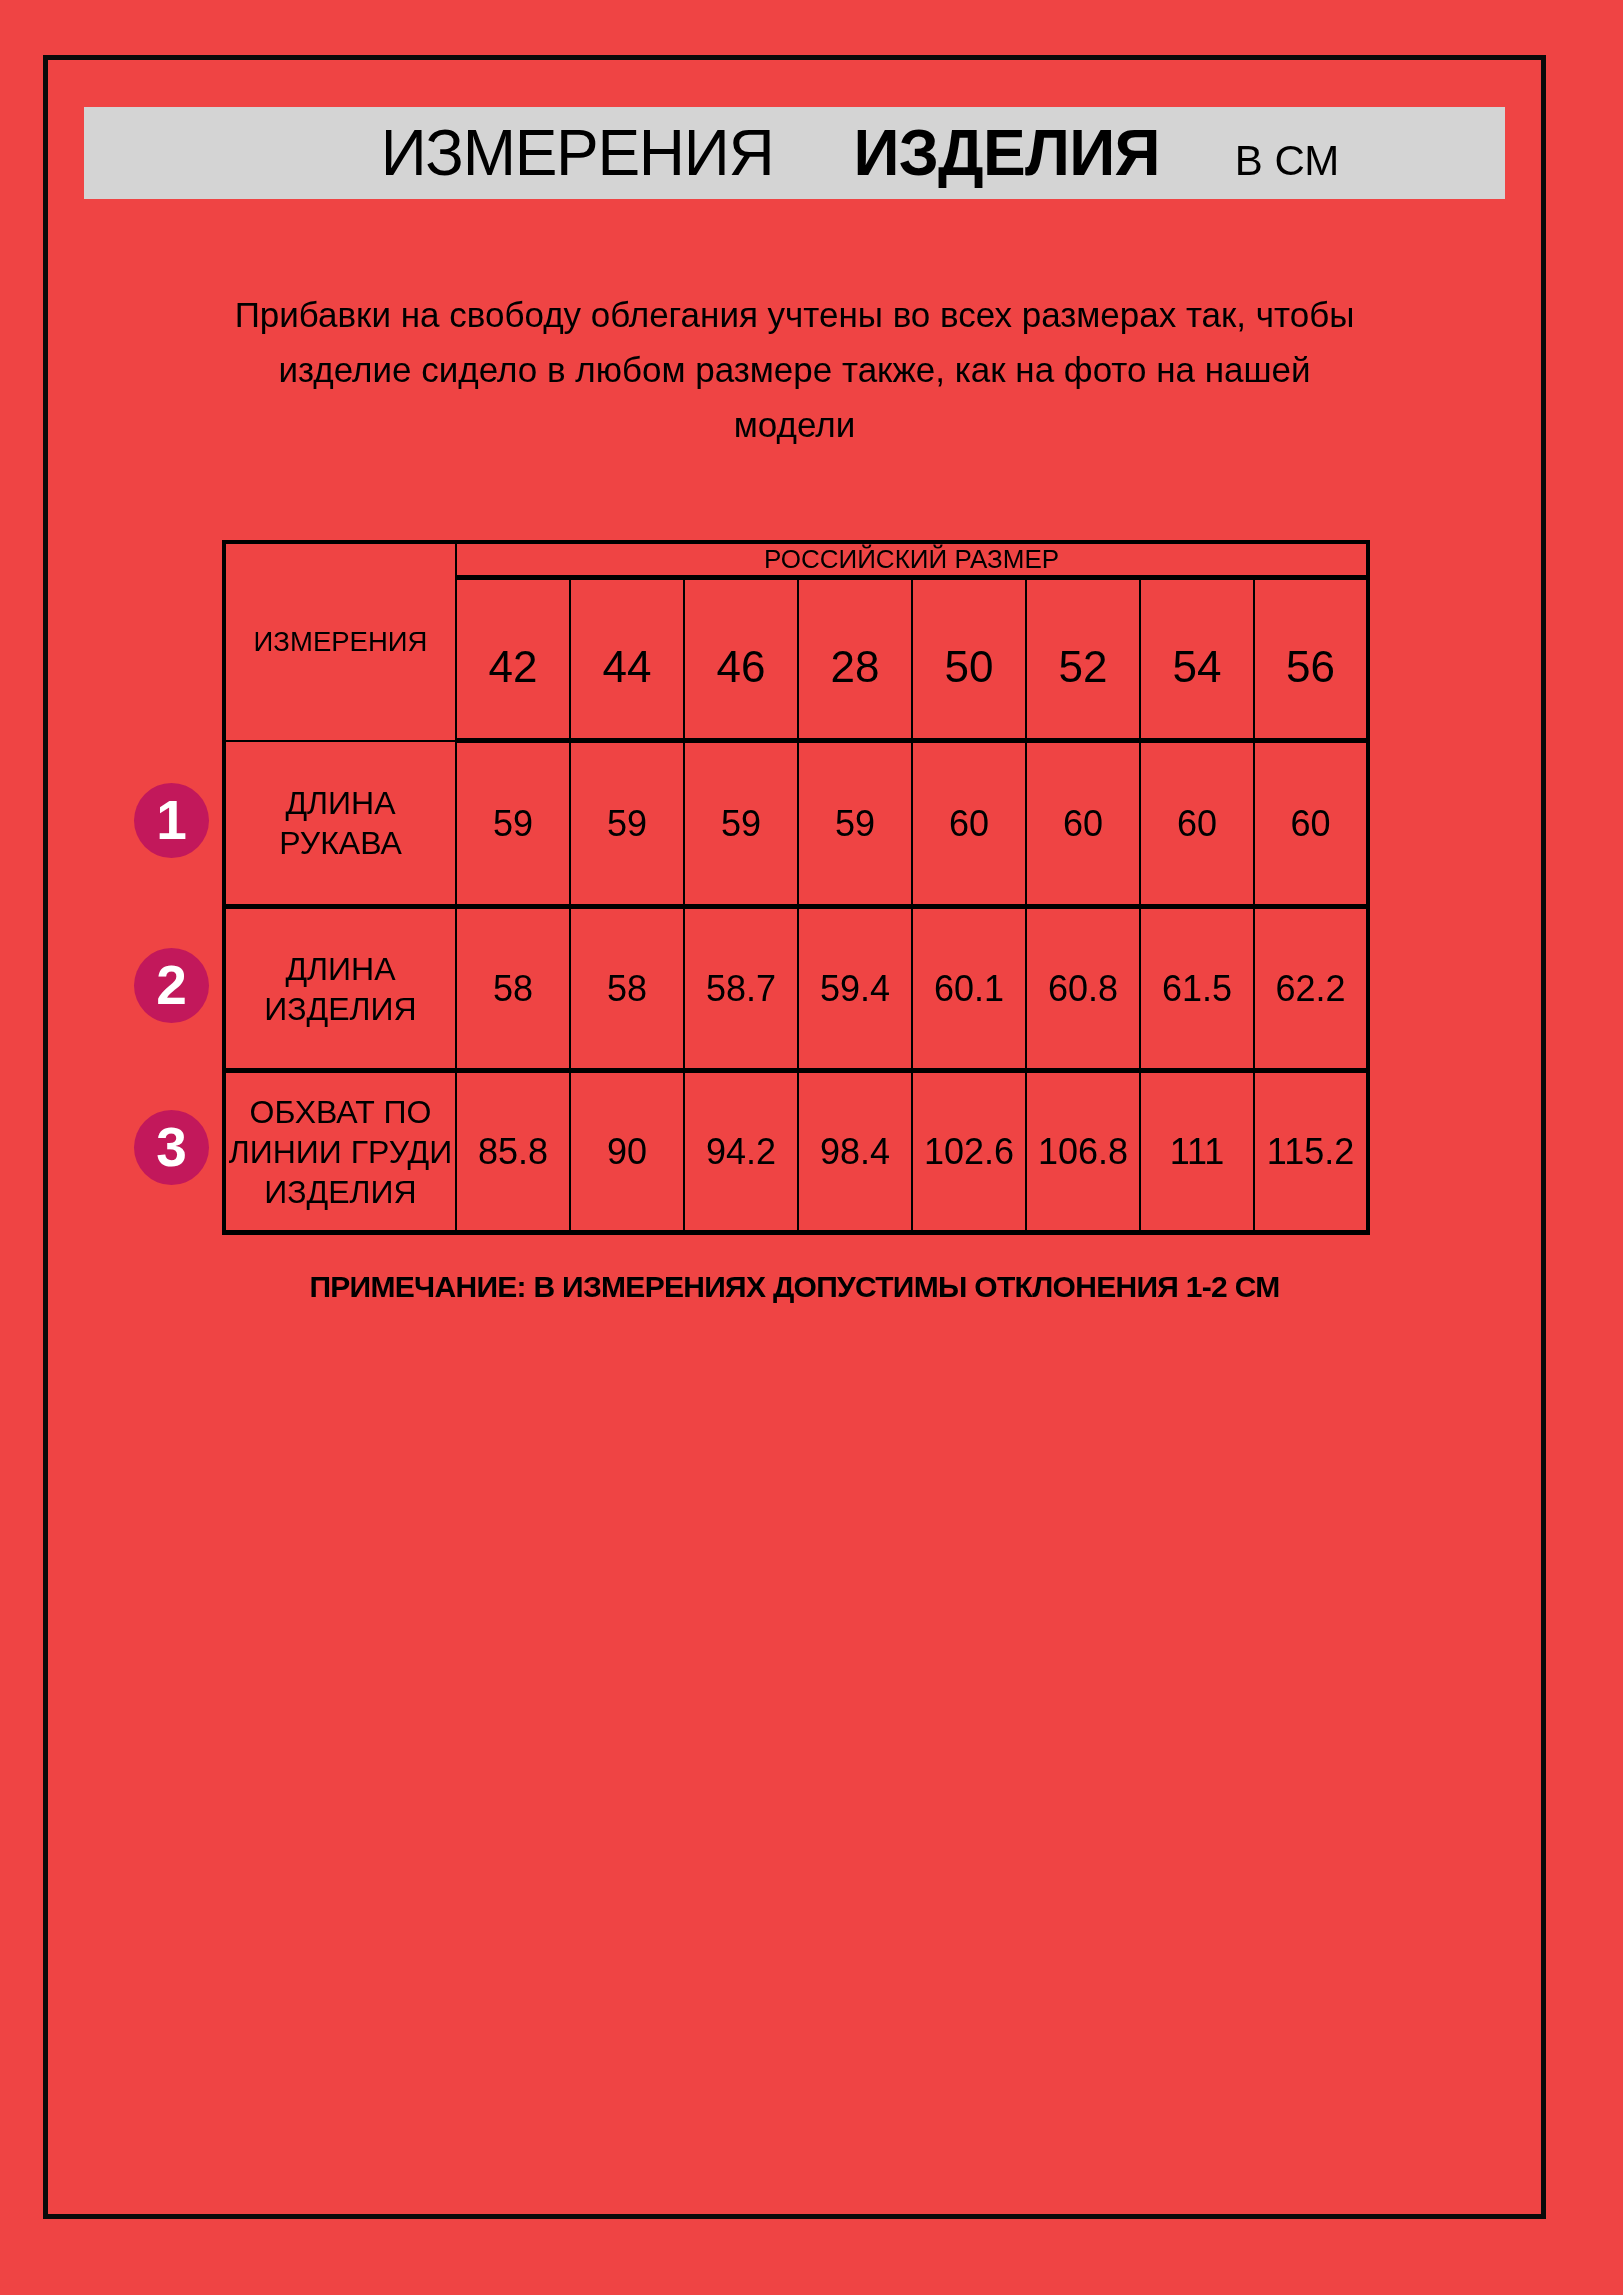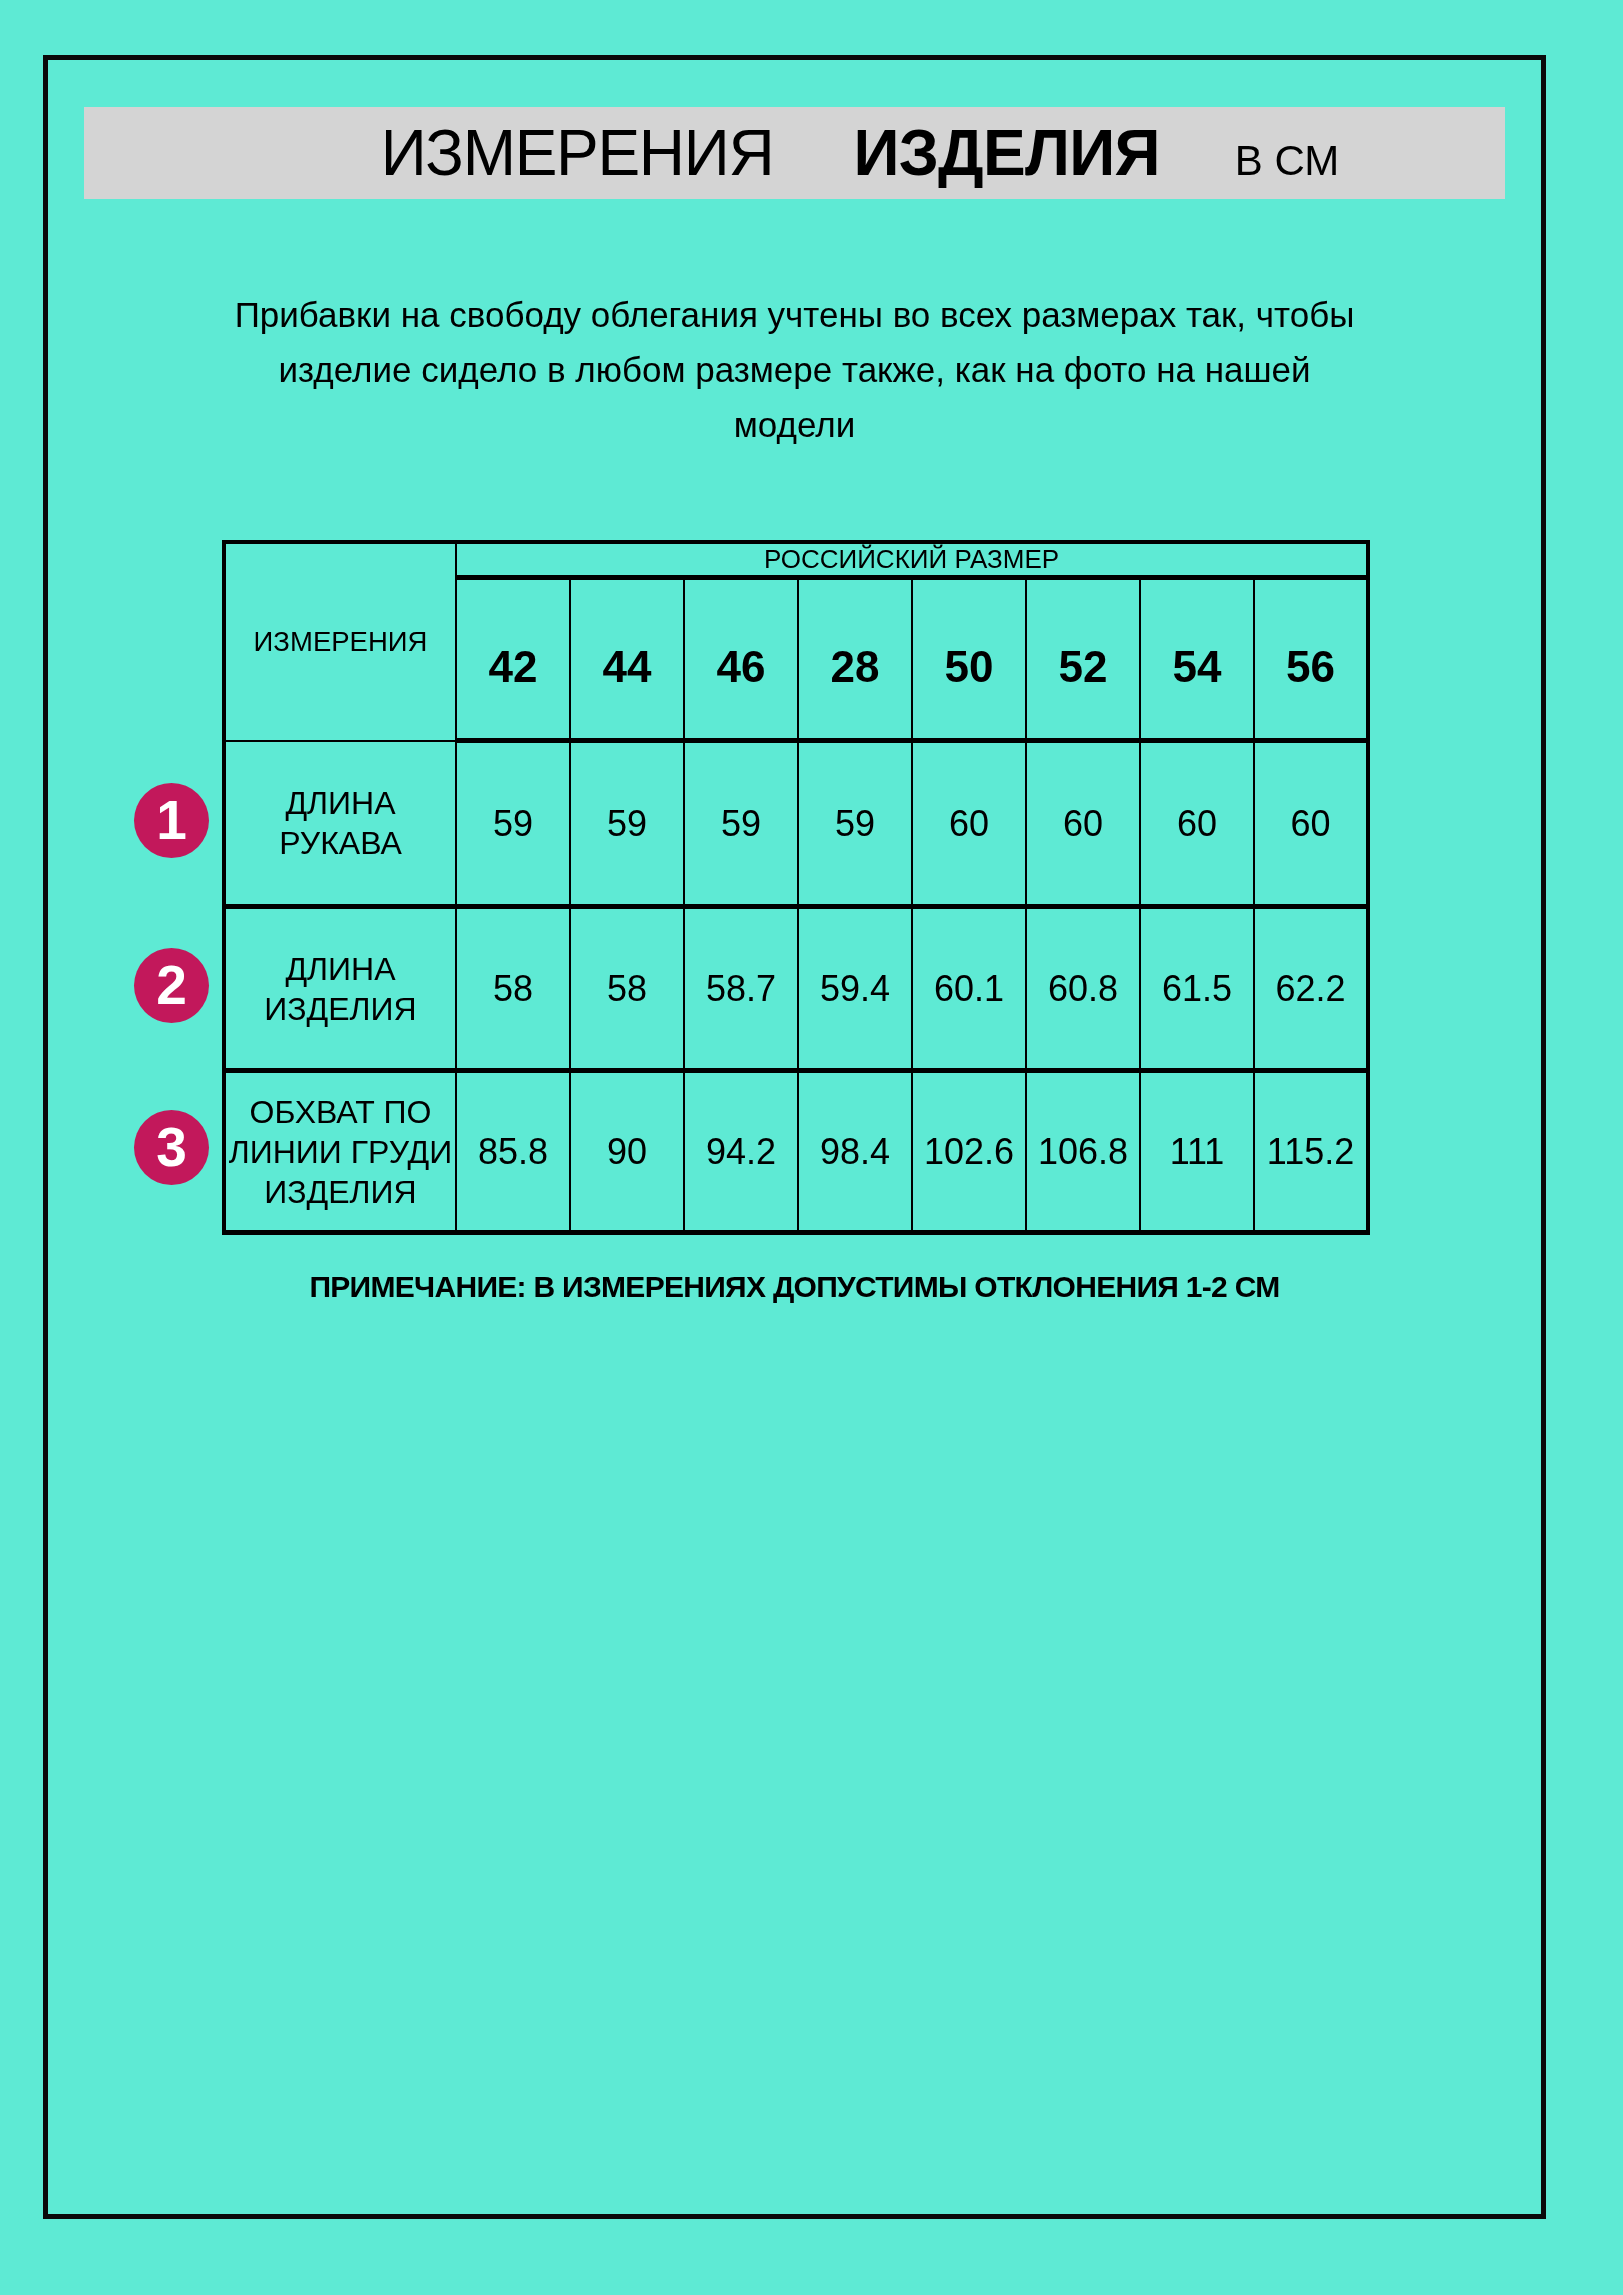--- a/index.html
+++ b/index.html
@@ -4,21 +4,21 @@
 <style>
   * { margin: 0; padding: 0; box-sizing: border-box; }
   html, body { background: #ffffff; }
   body {
     width: 1623px; height: 2295px;
     font-family: "Liberation Sans", sans-serif;
     color: #000;
     position: relative;
     overflow: hidden;
   }
-  .page { position: absolute; inset: 0; background: #5eead4; }
+  .page { position: absolute; inset: 0; background: #ef4444; }
 
   
   .frame {
     position: absolute;
     left: 43px; top: 55px;
     width: 1503px; height: 2164px;
     border: 5.2px solid #0a0a0a;
   }
 
   
@@ -69,21 +69,21 @@
   col.c0 { width: 232px; }
   col.cs { width: 114px; }
   tr.hdr1 { height: 35px; }
   tr.hdr2 { height: 163px; }
   tr.r1   { height: 166px; }
   tr.r2   { height: 164px; }
   tr.r3   { height: 162px; }
 
   td.corner { font-size: 27.5px; font-weight: 400; }
   td.group  { font-size: 26px; font-weight: 400; border-bottom-width: 5.2px; letter-spacing: 0px; }
-  tr.hdr2 td { border-bottom-width: 5.2px; font-size: 44px; font-weight: 700; padding-top: 15.7px; }
+  tr.hdr2 td { border-bottom-width: 5.2px; font-size: 44px; font-weight: 400; padding-top: 15.7px; }
   tr.datarow td { border-bottom-width: 5.2px; }
   td.rowlabel {
     font-size: 32px; font-weight: 400;
     white-space: pre-line;
     line-height: 1.25;
     text-align: center;
   }
   td.val { font-size: 36px; font-weight: 400; }
 
   

